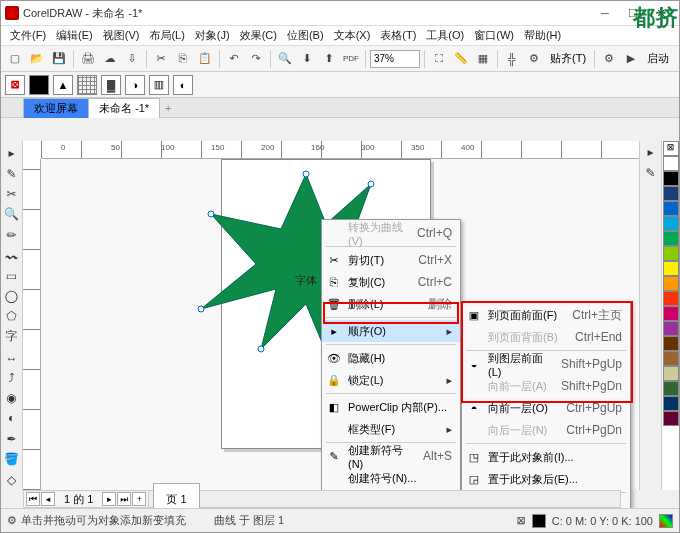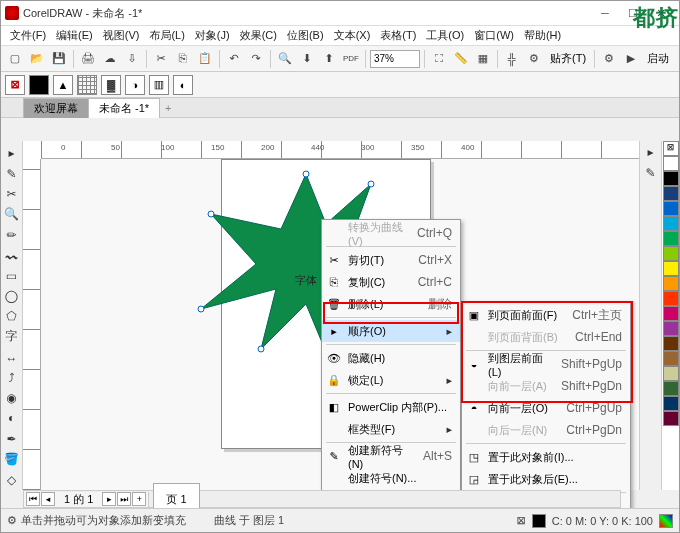--- a/index.html
+++ b/index.html
@@ -14,21 +14,21 @@
 .toolbar{height:26px;background:#f5f5f5;display:flex;align-items:center;padding:0 4px;gap:2px;border-bottom:1px solid #ccc}
 .tbtn{width:20px;height:20px;display:flex;align-items:center;justify-content:center;color:#444;border:1px solid transparent}
 .tsep{width:1px;height:18px;background:#ccc;margin:0 2px}
 .zoom{width:50px;height:18px;border:1px solid #aaa;background:#fff;padding:0 3px;font-size:10px}
 .propbar{height:26px;background:#f5f5f5;display:flex;align-items:center;padding:0 4px;gap:4px;border-bottom:1px solid #ccc}
 .pbtn{width:20px;height:20px;border:1px solid #888;background:#fff;display:flex;align-items:center;justify-content:center}
 .pbtn.x{background:#fff;color:#c00;font-weight:bold}
 .pbtn.b{background:#000}
 .pbtn.grid{background:repeating-linear-gradient(0deg,#888 0 1px,transparent 1px 4px),repeating-linear-gradient(90deg,#888 0 1px,transparent 1px 4px)}
 .tabbar{height:20px;background:#e8e8e8;display:flex;align-items:center;padding-left:22px;border-bottom:1px solid #ccc}
-.tab{padding:2px 10px;background:#a3a3a3;border:1px solid #bbb;border-bottom:none;margin-right:-1px}
+.tab{padding:2px 10px;background:#3b82f6;border:1px solid #bbb;border-bottom:none;margin-right:-1px}
 .tab.active{background:#fff}
 .tabplus{width:18px;text-align:center;color:#888}
 .workarea{position:absolute;top:140px;left:0;right:0;bottom:42px;display:flex}
 .ltools{width:22px;background:#f0f0f0;border-right:1px solid #ccc;display:flex;flex-direction:column;padding-top:2px}
 .ltool{width:20px;height:20px;margin:1px auto;display:flex;align-items:center;justify-content:center;color:#333;font-size:12px}
 .canvas-wrap{flex:1;position:relative;background:#fff;overflow:hidden}
 .ruler-h{position:absolute;top:0;left:18px;right:0;height:18px;background:#fff;border-bottom:1px solid #aaa;background-image:repeating-linear-gradient(90deg,#888 0 1px,transparent 1px 40px);font-size:8px}
 .ruler-h span{position:absolute;top:2px;font-size:8px;color:#555}
 .ruler-v{position:absolute;top:18px;left:0;bottom:0;width:18px;background:#fff;border-right:1px solid #aaa;background-image:repeating-linear-gradient(0deg,#888 0 1px,transparent 1px 40px)}
 .canvas{position:absolute;top:18px;left:18px;right:0;bottom:0;background:#f8f8f8}
@@ -161,21 +161,21 @@
     <div class="ltool">◇</div>
   </div>
 
   <div class="canvas-wrap">
     <div class="ruler-h">
       <span style="left:20px">0</span>
       <span style="left:70px">50</span>
       <span style="left:120px">100</span>
       <span style="left:170px">150</span>
       <span style="left:220px">200</span>
-      <span style="left:270px">440</span>
+      <span style="left:270px">160</span>
       <span style="left:320px">300</span>
       <span style="left:370px">350</span>
       <span style="left:420px">400</span>
     </div>
     <div class="ruler-v"></div>
     <div class="canvas">
       <div class="page"></div>
       <div class="star">
         <svg viewBox="0 0 230 200">
           <path d="M115 5 L135 55 L180 15 L160 70 L225 70 L170 100 L215 155 L145 125 L140 195 L115 135 L70 180 L85 120 L10 140 L65 95 L20 45 L90 60 Z" fill="#0d8a47" stroke="#065" stroke-width="1"></path>

